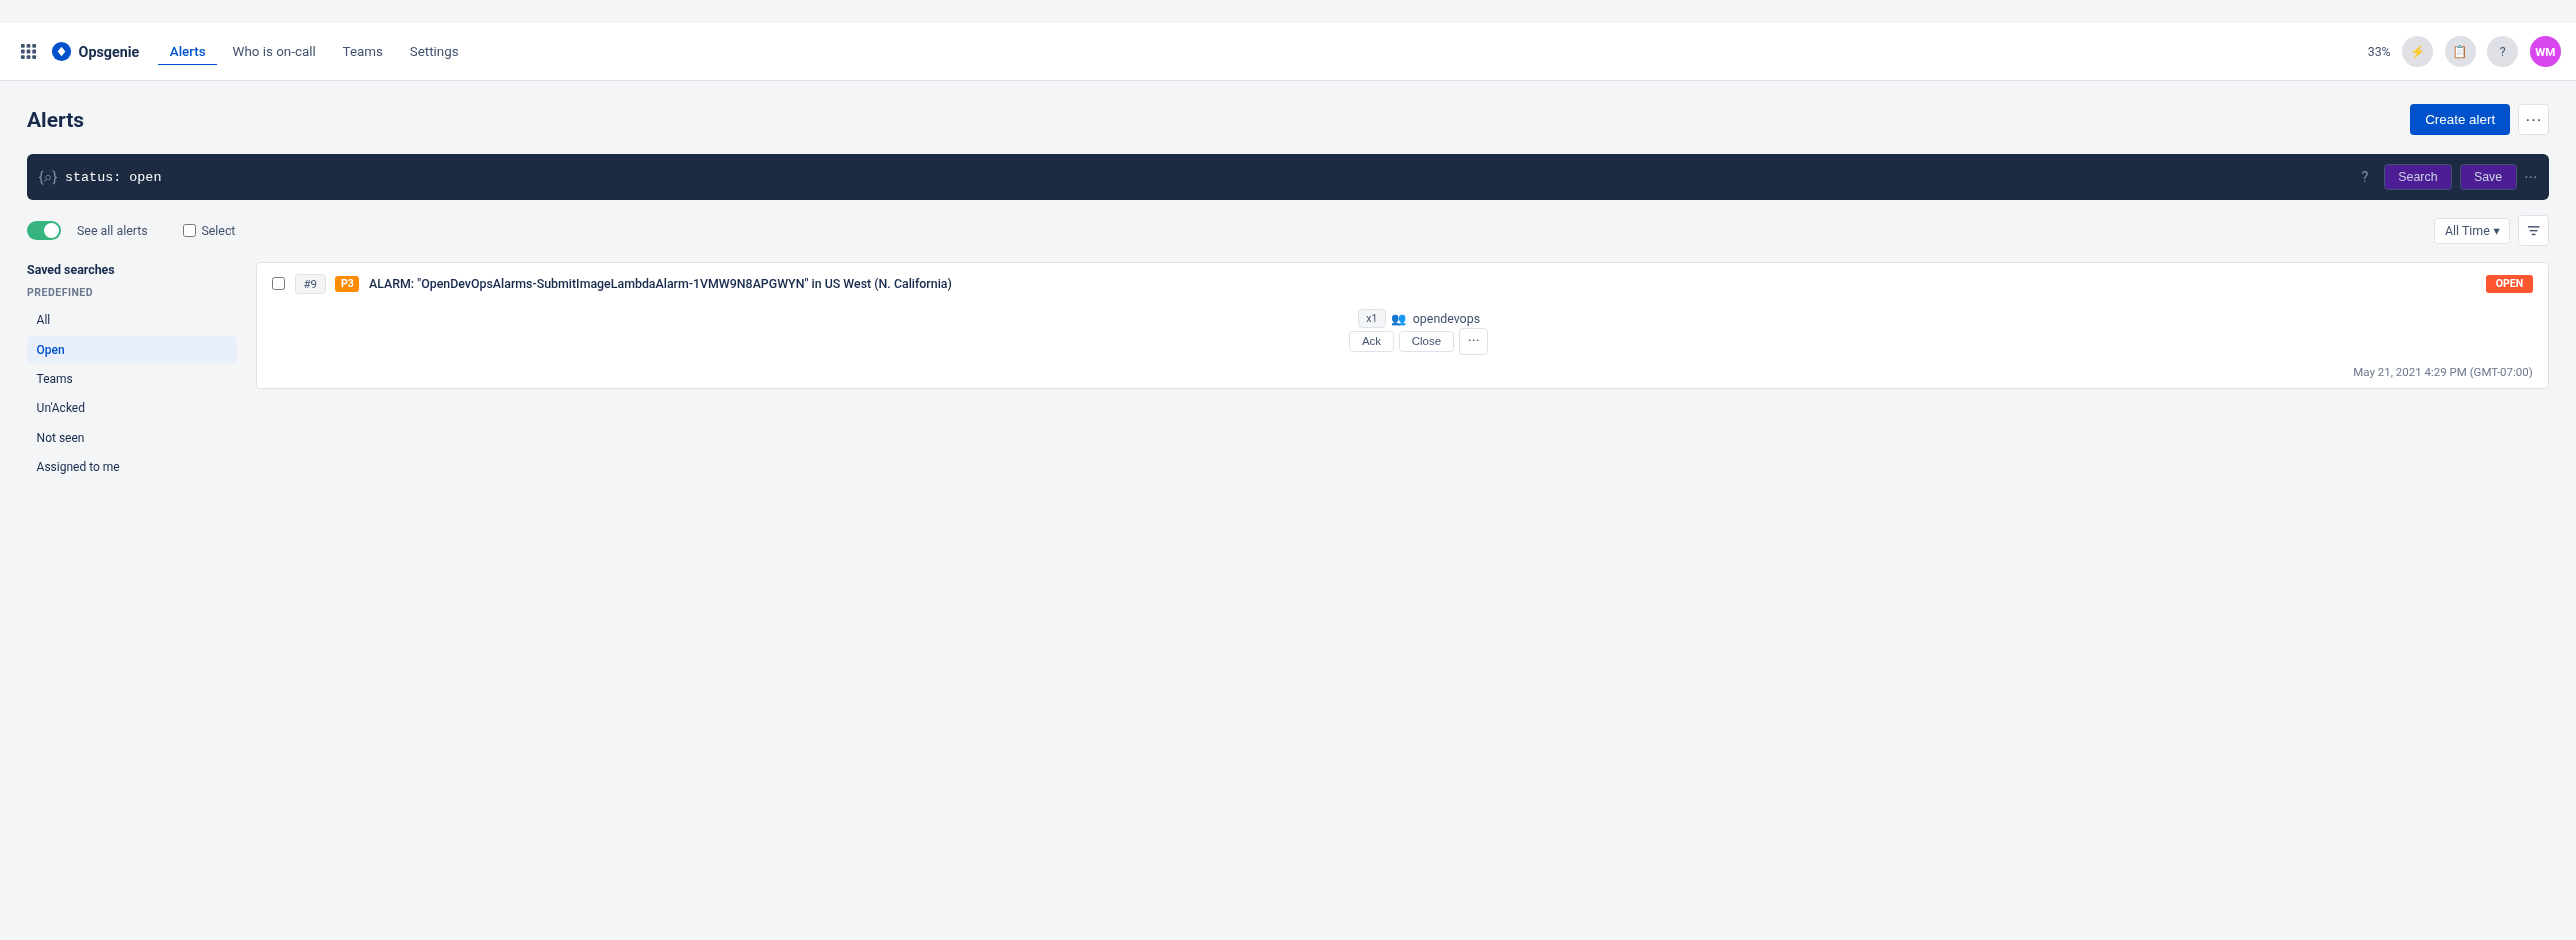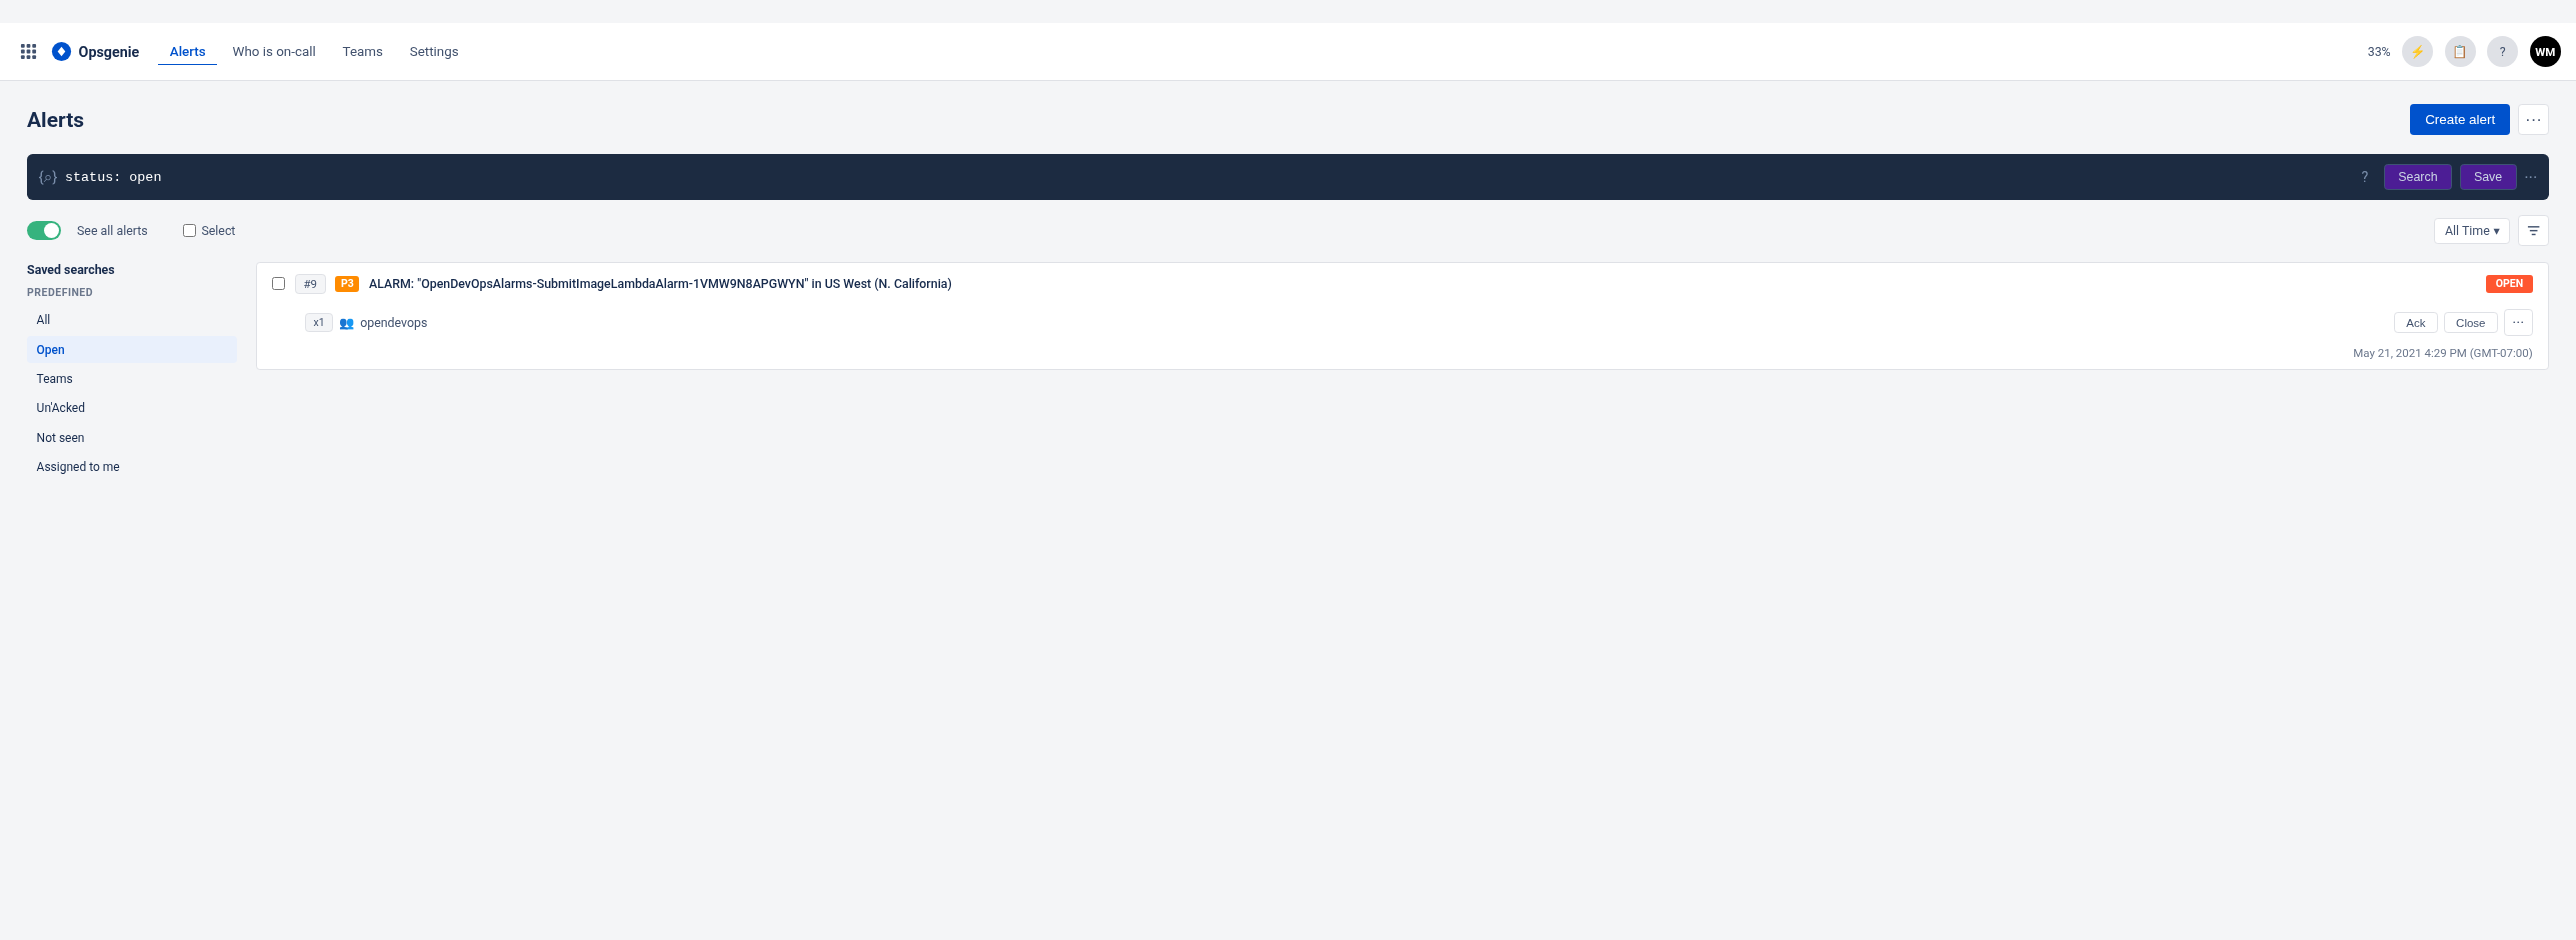--- a/index.html
+++ b/index.html
@@ -49,21 +49,21 @@
       display: flex; align-items: center; gap: 11.5px; margin-left: auto;
     }
     .nav-percent { color: #42526e; font-size: 12.4px; }
     .nav-icon-btn {
       width: 31px; height: 31px; border-radius: 50%;
       background: #dfe1e6; display: flex; align-items: center; justify-content: center;
       cursor: pointer; font-size: 12.4px; color: #42526e;
     }
     .nav-avatar {
       width: 31px; height: 31px; border-radius: 50%;
-      background: #000000; color: #fff;
+      background: #d946ef; color: #fff;
       display: flex; align-items: center; justify-content: center;
       font-size: 11.5px; font-weight: 700; cursor: pointer;
     }
 
     
     .page-content {
       padding: 23px 27px;
     }
 
     
@@ -195,20 +195,21 @@
       flex: 1; font-size: 12.4px; color: #172b4d; font-weight: 500;
     }
     .status-open {
       background: #ff5630; color: #fff;
       padding: 2.9px 9.6px; border-radius: 2.9px; font-size: 10.5px; font-weight: 700;
       white-space: nowrap;
     }
     .alert-sub-row {
       display: flex; align-items: center; justify-content: space-between;
       padding: 3.8px 15.3px 9.6px 48px;
+      flex-direction: column;
     }
     .alert-team {
       display: flex; align-items: center; gap: 5.7px; color: #42526e; font-size: 12.4px;
     }
     .alert-actions { display: flex; align-items: center; gap: 5.7px; }
     .alert-action-btn {
       border: 1px solid #dfe1e6; background: #fff; color: #42526e;
       padding: 3.8px 11.5px; border-radius: 3.8px; font-size: 11.5px; cursor: pointer;
     }
     .alert-more-btn {

